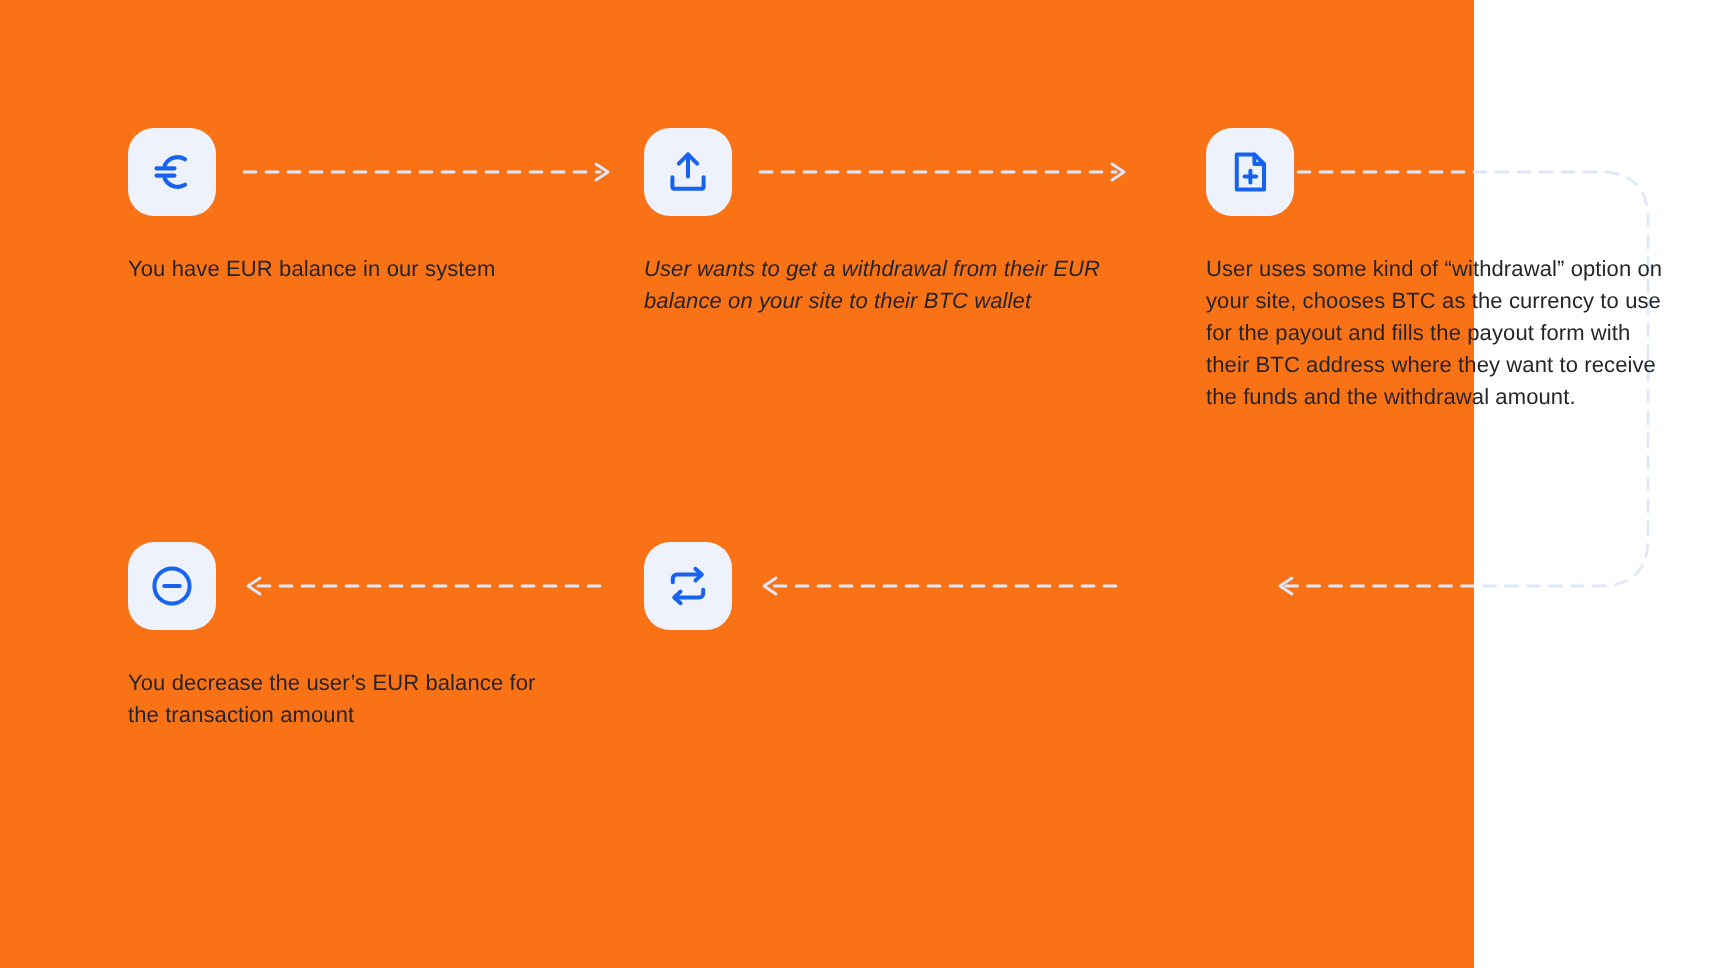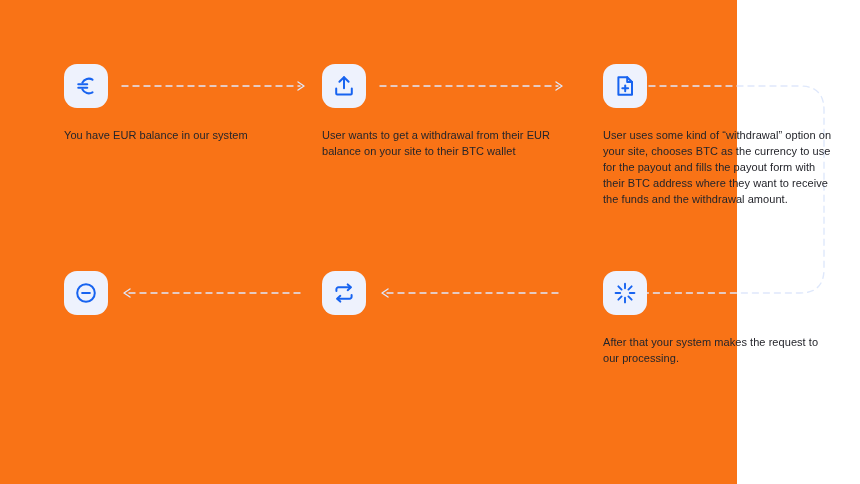--- a/index.html
+++ b/index.html
@@ -58,21 +58,21 @@
     font-size: 11px;
     line-height: 16px;
     color: #24252b;
     letter-spacing: 0.005em;
     font-weight: 400;
     white-space: pre-line;
   }
 
   
   .step.col0 .step-text { width: 210px; }
-  .step.col1 .step-text { width: 232px; }
+  .step.col1 .step-text { width: 232px; font-style: italic; }
   .step.col2 .step-text { width: 232px; }
 
   
   .step.col0 { left: 64px; }
   .step.col1 { left: 322px; }
   .step.col2 { left: 603px; }
   .step.row0 { top: 64px; }
   .step.row1 { top: 271px; }
 </style>
 </head>
@@ -150,46 +150,30 @@
 
   <div class="step row1 col0">
     <div class="icon-tile">
       <span>
         <svg viewBox="0 0 24 24" fill="none" stroke="#1763f0" stroke-width="2" stroke-linecap="round" stroke-linejoin="round">
           <circle cx="12" cy="12" r="8.8"></circle>
           <line x1="8.1" y1="12" x2="15.9" y2="12"></line>
         </svg>
       </span>
     </div>
+    <div class="step-text">You decrease the user’s EUR balance for the transaction amount</div>
   </div>
 
   <div class="step row1 col1">
     <div class="icon-tile">
       <span>
         <svg viewBox="0 0 24 24" fill="none" stroke="#1763f0" stroke-width="2" stroke-linecap="round" stroke-linejoin="round">
           <path d="M4.4 10.1 V8.3 a2 2 0 0 1 2-2 H18.4"></path>
           <path d="M15.7 3.4 L18.9 6.3 L15.7 9.2"></path>
           <path d="M19.6 13.9 V15.7 a2 2 0 0 1-2 2 H5.6"></path>
           <path d="M8.3 14.8 L5.1 17.7 L8.3 20.6"></path>
         </svg>
       </span>
     </div>
   </div>
 
-  <div class="step row1 col2">
-    <div class="icon-tile">
-      <span>
-        <svg viewBox="0 0 24 24" fill="none" stroke="#1763f0" stroke-width="1.9" stroke-linecap="round">
-          <line x1="12" y1="2.6" x2="12" y2="7.2"></line>
-          <line x1="12" y1="16.8" x2="12" y2="21.4"></line>
-          <line x1="2.6" y1="12" x2="7.2" y2="12"></line>
-          <line x1="16.8" y1="12" x2="21.4" y2="12"></line>
-          <line x1="5.35" y1="5.35" x2="8.6" y2="8.6"></line>
-          <line x1="15.4" y1="15.4" x2="18.65" y2="18.65"></line>
-          <line x1="5.35" y1="18.65" x2="8.6" y2="15.4"></line>
-          <line x1="15.4" y1="8.6" x2="18.65" y2="5.35"></line>
-        </svg>
-      </span>
-    </div>
-    <div class="step-text">After that your system makes the request to our processing.</div>
-  </div>
 
 </div>
 
 </body></html>

